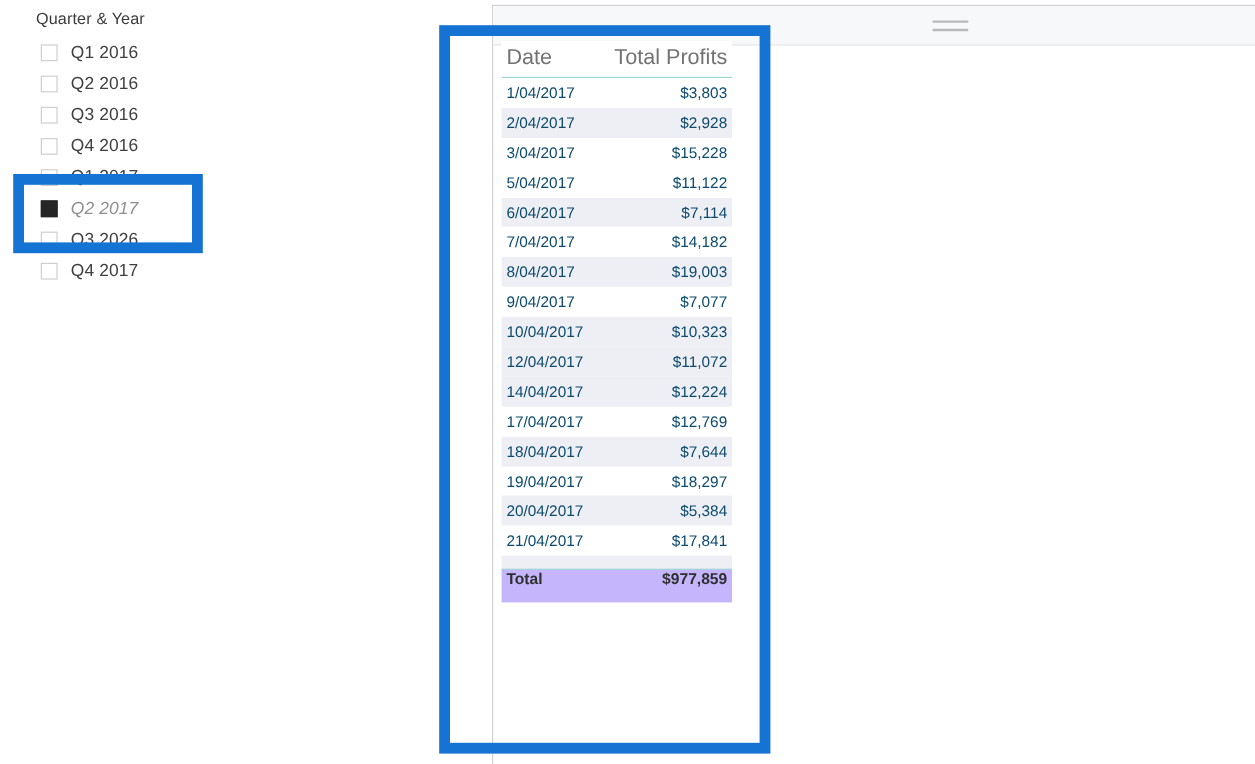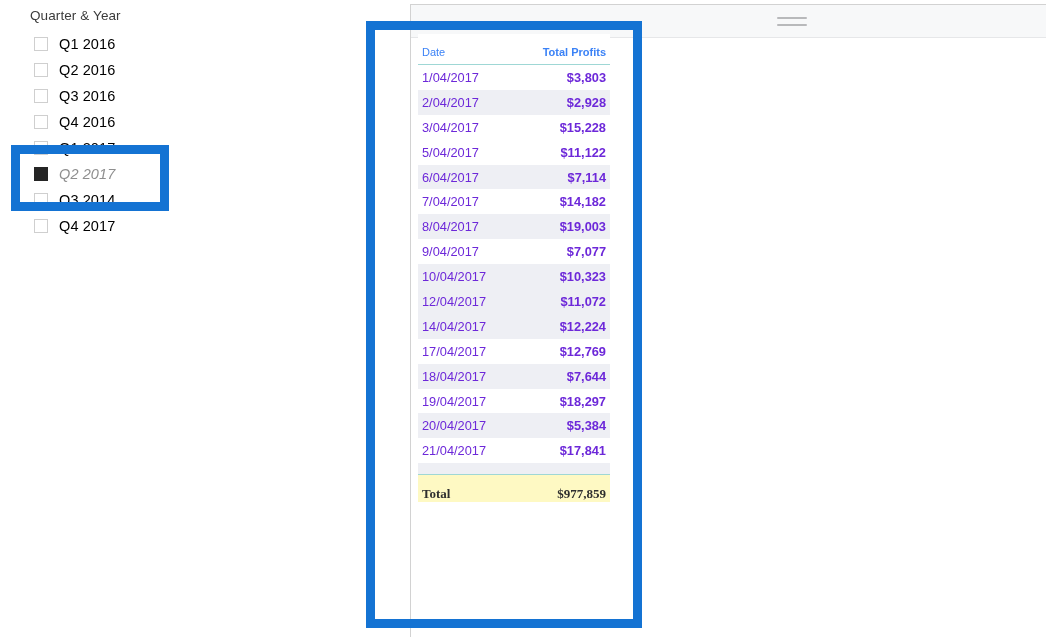--- a/index.html
+++ b/index.html
@@ -92,21 +92,21 @@
     background: #ffffff;
     flex: 0 0 auto;
     margin-right: 11px;
   }
   .cbox.checked {
     background: #252525;
     border-color: #252525;
   }
   .slicer-label {
     font-size: 14.5px;
-    color: #000000;
+    color: #404040;
     white-space: nowrap;
     letter-spacing: 0.1px;
   }
   .slicer-item.selected .slicer-label { color: #8f8f8f; font-style: italic; }
 
   
   .table-visual {
     position: absolute;
     left: 418px;
     top: 34px;
@@ -116,55 +116,54 @@
   }
   .tv-head {
     display: flex;
     justify-content: space-between;
     align-items: flex-end;
     height: 31px;
     padding: 0 4px 0 4px;
     border-bottom: 1.4px solid #9fd7d5;
   }
   .tv-head .th {
-    font-size: 11px;
-    color: #3b82f6;
+    font-size: 18px;
+    color: #737373;
     white-space: nowrap;
     padding-bottom: 6px;
   }
-  .tv-head .th.right { text-align: left; font-weight: bold; }
+  .tv-head .th.right { text-align: left; }
   .tv-rows { }
   .tv-row {
     display: flex;
     justify-content: space-between;
     align-items: center;
     height: 24.9px;
     padding: 0 4px;
     background: #ffffff;
   }
   .tv-row.alt { background: #eeeff4; }
   .tv-row .cell {
     font-size: 12.8px;
-    color: #6d28d9;
-    white-space: nowrap;
-  }
-  .tv-row .cell.num { text-align: right; font-weight: bold; }
+    color: #0c4a6e;
+    white-space: nowrap;
+  }
+  .tv-row .cell.num { text-align: right; }
   .tv-spacer {
     height: 11px;
     background: #eeeff4;
   }
   .tv-total {
     display: flex;
     justify-content: space-between;
-    align-items: flex-end;
+    align-items: flex-start;
     height: 28px;
     padding: 0 4px;
     border-top: 1.4px solid #9fd7d5;
-    background: #fef9c3;
-    font-family: Liberation Serif, serif;
+    background: #c4b5fd;
   }
   .tv-total .cell {
     font-size: 13px;
     color: #2f2f2f;
     font-weight: bold;
     white-space: nowrap;
   }
 
   
   .hl {
@@ -228,21 +227,21 @@
         <span class="slicer-label">Q1 2017</span>
       </div>
 
       <div class="slicer-item selected">
         <span class="cbox checked"></span>
         <span class="slicer-label">Q2 2017</span>
       </div>
 
       <div class="slicer-item">
         <span class="cbox"></span>
-        <span class="slicer-label">Q3 2014</span>
+        <span class="slicer-label">Q3 2026</span>
       </div>
 
       <div class="slicer-item">
         <span class="cbox"></span>
         <span class="slicer-label">Q4 2017</span>
       </div>
 
     </div>
   </div>
 

